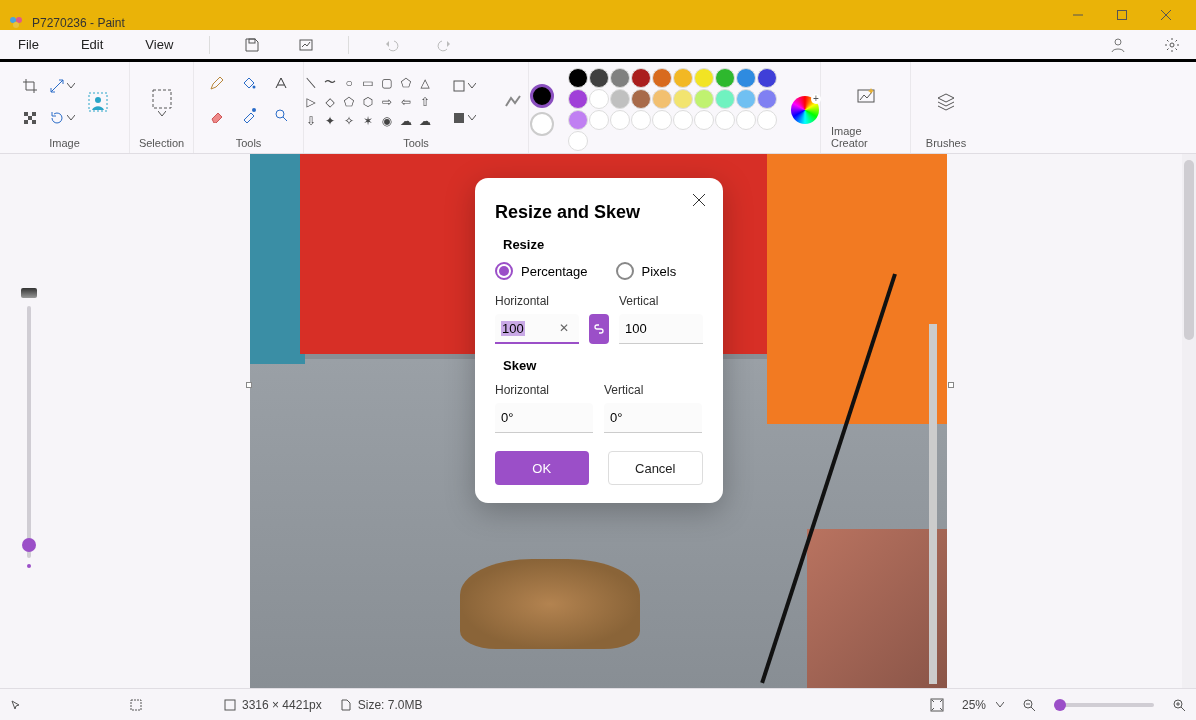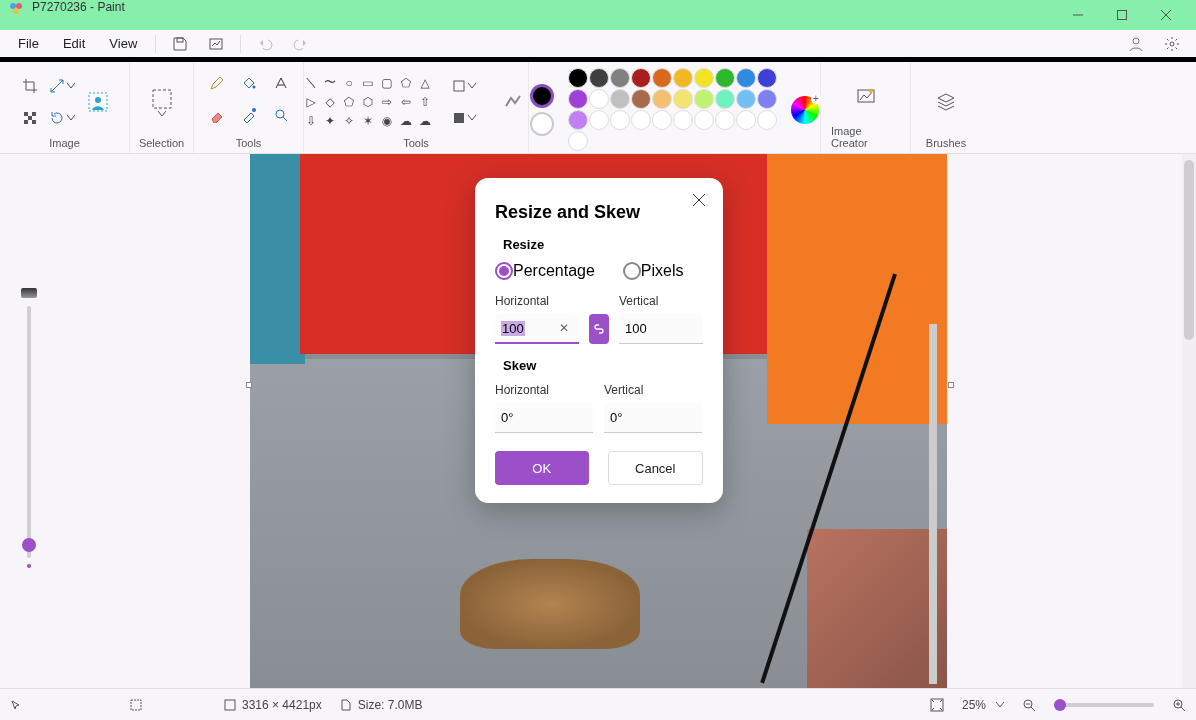--- a/index.html
+++ b/index.html
@@ -1,26 +1,26 @@
 <!DOCTYPE html>
 <html><head>
 <meta charset="utf-8">
 <style>
 * { margin: 0; padding: 0; box-sizing: border-box; font-family: "Segoe UI", sans-serif; }
 body { background: #f3f3f3; width: 1196px; height: 720px; overflow: hidden; position: relative; }
 
 
-.titlebar { height: 30px; background: #86efac; display: flex; align-items: flex-start; padding: 0 8px; }
+.titlebar { height: 30px; background: #eab308; display: flex; align-items: flex-end; padding: 0 8px; }
 .titlebar .app-icon { width: 16px; height: 16px; margin-right: 8px; }
 .titlebar .title { font-size: 12px; color: #333; }
 .titlebar .win-controls { margin-left: auto; display: flex; }
 .titlebar .win-controls div { width: 44px; height: 30px; display: flex; align-items: center; justify-content: center; color: #555; }
 
 
-.menubar { height: 32px; background: #f9f7fb; display: flex; align-items: center; padding: 0 8px; gap: 4px; border-bottom: 5px solid #000000; }
+.menubar { height: 32px; background: #f9f7fb; display: flex; align-items: center; padding: 0 8px; gap: 22px; border-bottom: 3px solid #000000; }
 .menubar .menu-item { padding: 4px 10px; font-size: 13px; color: #222; border-radius: 4px; }
 .menubar .iconbtn { width: 32px; height: 28px; display: flex; align-items: center; justify-content: center; color: #555; border-radius: 4px; }
 .menubar .sep { width: 1px; height: 18px; background: #ddd; margin: 0 4px; }
 .menubar .spacer { flex: 1; }
 .menubar .disabled { color: #bbb; }
 
 
 .ribbon { height: 92px; background: #f9f7fb; display: flex; border-bottom: 1px solid #e0dde3; }
 .ribbon-group { display: flex; flex-direction: column; align-items: center; justify-content: space-between; padding: 6px 10px 4px; border-right: 1px solid #eae8ec; height: 100%; }
 .ribbon-group:last-child { border-right: none; }
@@ -79,21 +79,21 @@
 .zoom-slider { width:100px; height:4px; background:#d0cdd4; border-radius:2px; position:relative; }
 .zoom-slider .zthumb { position:absolute; left:0; top:-4px; width:12px; height:12px; border-radius:50%; background:#9b4fc8; }
 
 
 .dialog-backdrop { position: absolute; inset: 0; }
 .dialog { position: absolute; left: 475px; top: 178px; width: 248px; background: #fff; border-radius: 13px; box-shadow: 0 8px 30px rgba(0,0,0,.25); padding: 18px 20px 18px; }
 .dialog .close { position:absolute; top:10px; right:12px; width:24px; height:24px; display:flex; align-items:center; justify-content:center; font-size:14px; color:#444; border-radius:4px; }
 .dialog h2 { font-size: 18px; font-weight: 600; margin-bottom: 14px; margin-top: 6px; }
 .dialog .sect-label { font-size: 13px; font-weight: 600; margin: 6px 8px 10px; }
 .dialog .radio-row { display: flex; gap: 28px; margin-bottom: 14px; }
-.dialog .radio { display: flex; align-items: center; font-size: 16px; }
+.dialog .radio { display: flex; align-items: center; gap: 8px; font-size: 13px; }
 .dialog .radio .circ { width: 18px; height: 18px; border-radius: 50%; border: 2px solid #888; display:flex; align-items:center; justify-content:center; }
 .dialog .radio.selected .circ { border-color: #9b4fc8; }
 .dialog .radio.selected .circ::after { content:""; width:10px; height:10px; border-radius:50%; background:#9b4fc8; }
 .dialog .field-row { display: flex; gap: 10px; align-items: flex-end; margin-bottom: 14px; }
 .dialog .field { display:flex; flex-direction:column; gap:6px; }
 .dialog .field label { font-size: 12px; color: #333; }
 .dialog .textbox { height: 30px; border: none; border-bottom: 1px solid #ccc; padding: 4px 6px; font-size: 13px; width: 84px; background:#fbfbfb; border-radius:4px 4px 0 0; position:relative; display:flex; align-items:center; }
 .dialog .textbox.focused { border-bottom: 2px solid #9b4fc8; }
 .dialog .textbox .sel { background:#c9a9e6; padding:0 1px; }
 .dialog .clearbtn { margin-left:auto; font-size:12px; color:#666; padding:0 4px; }

